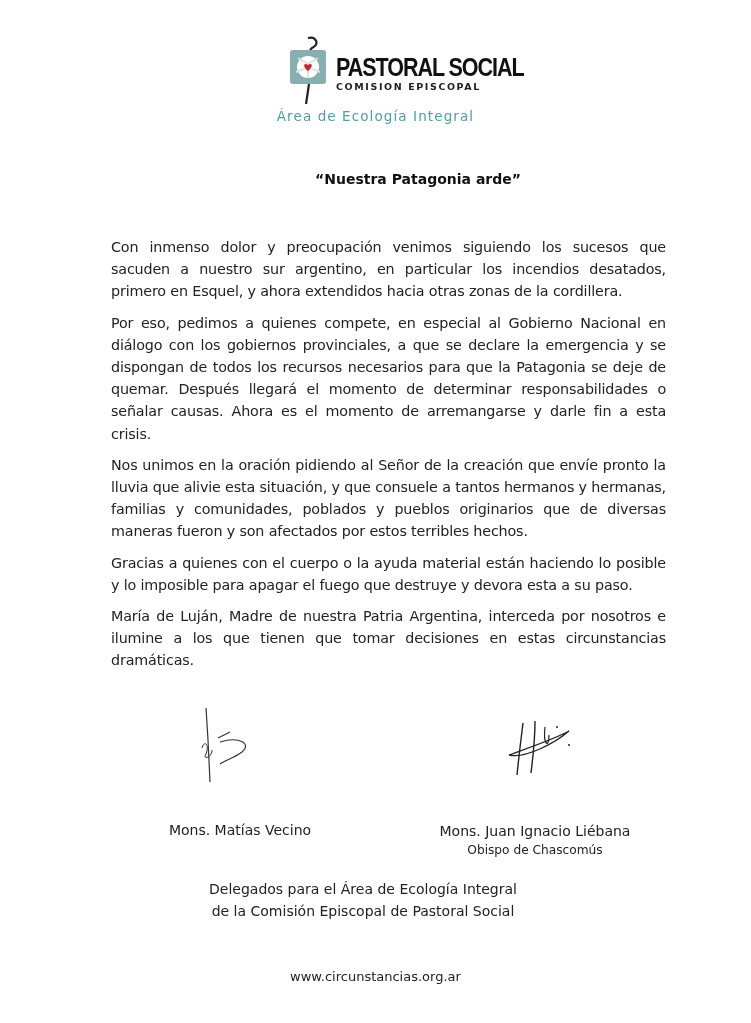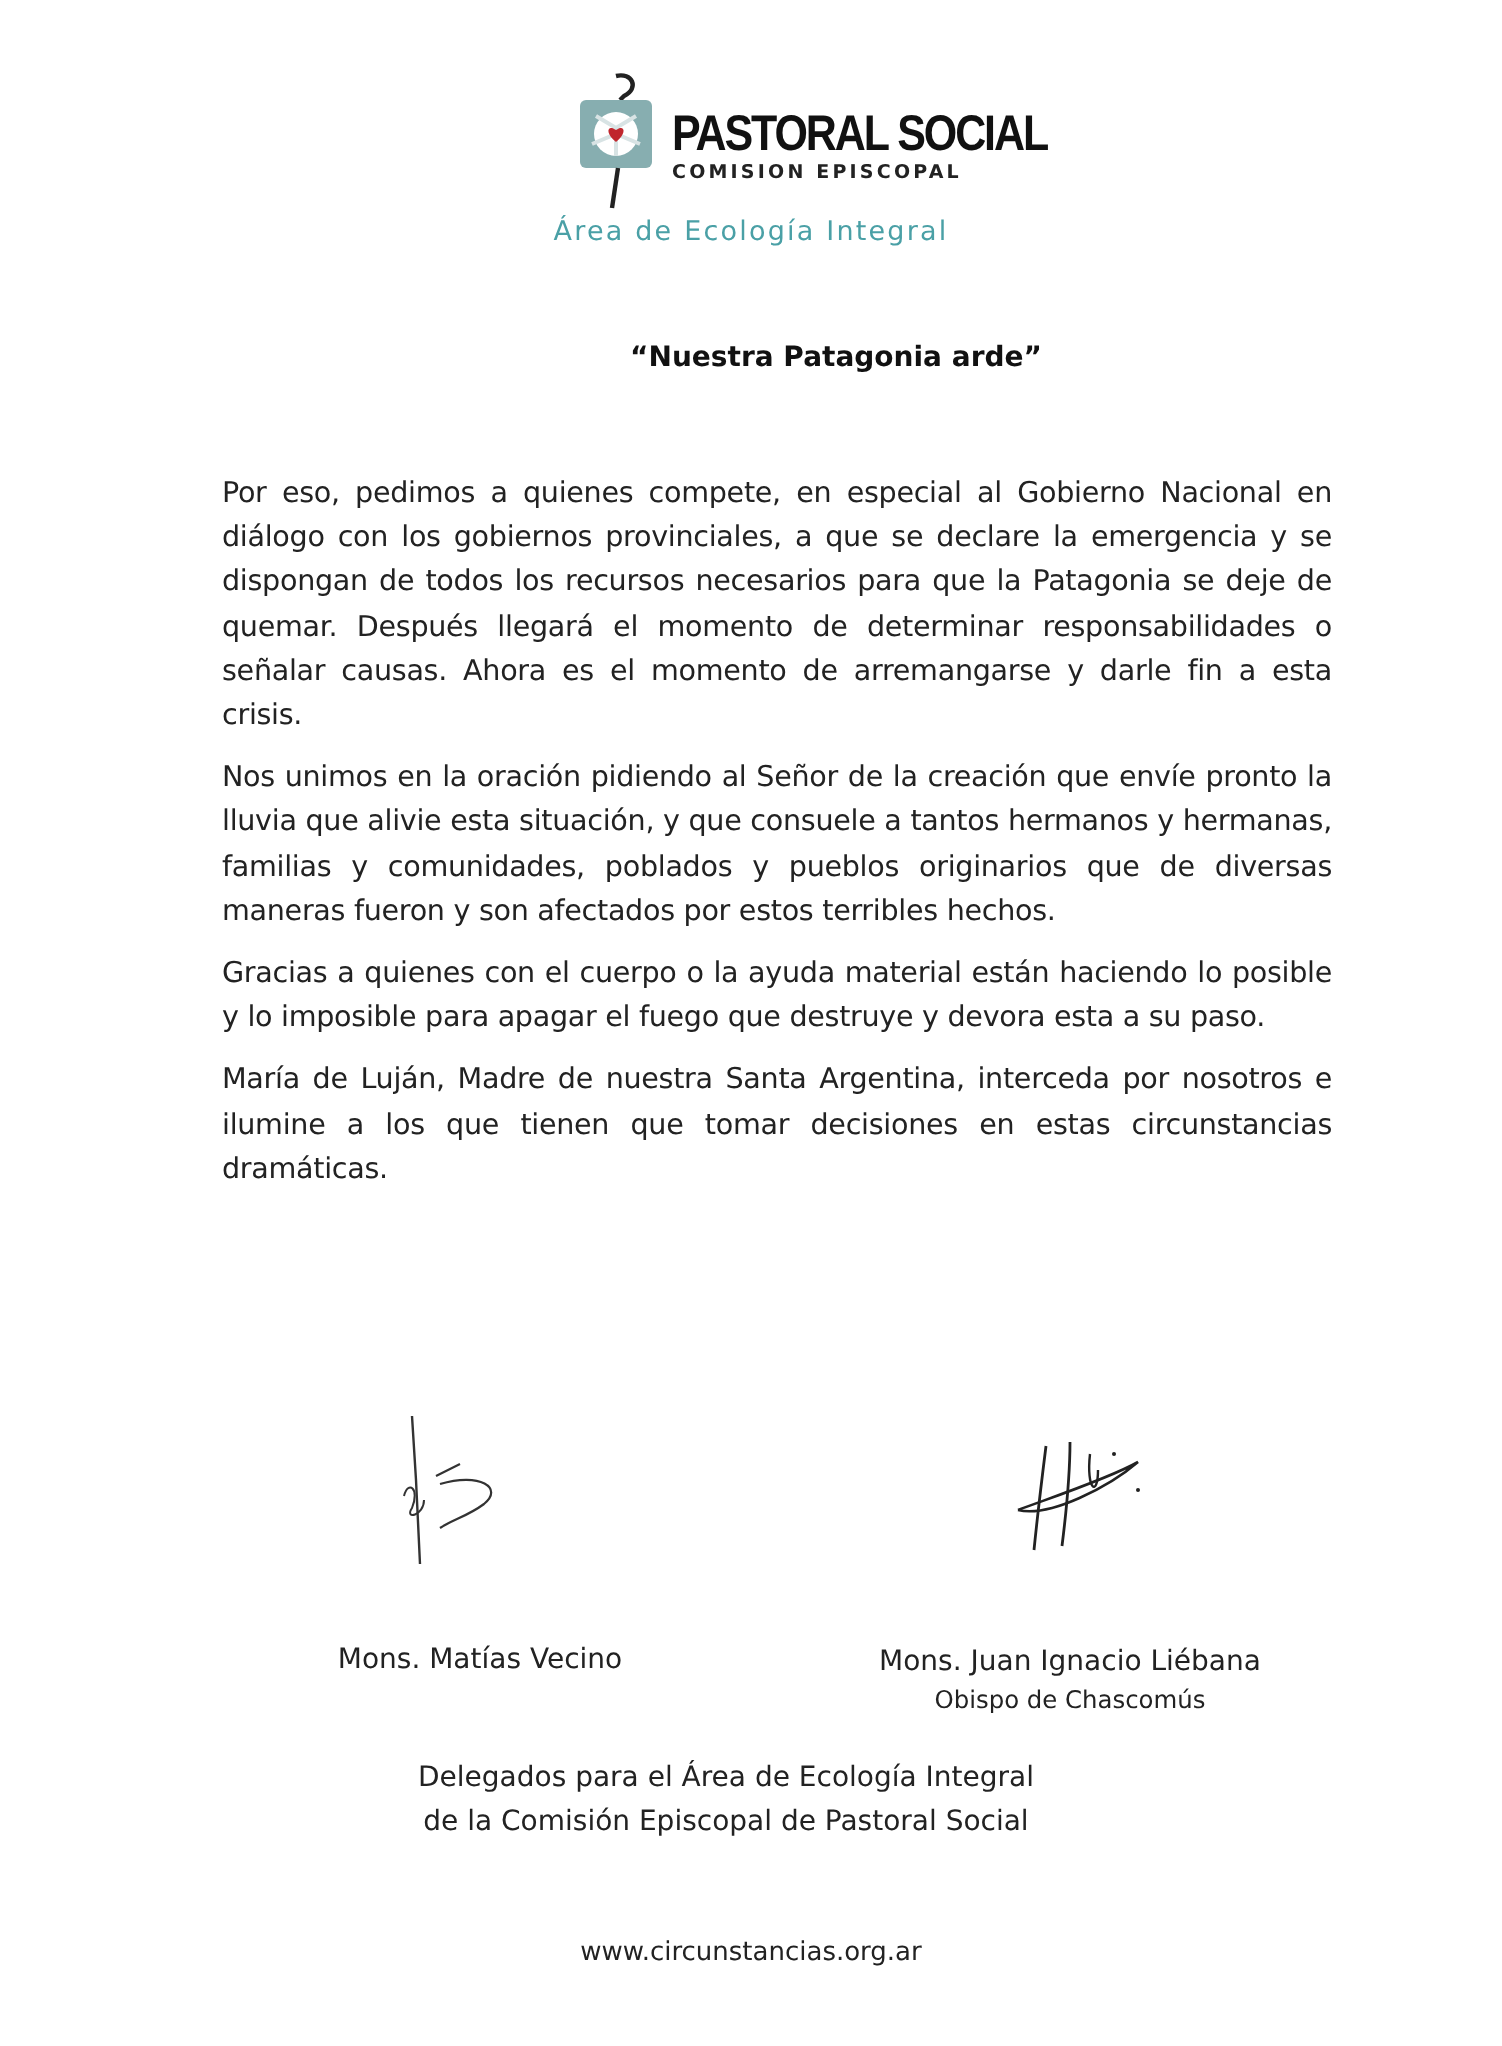--- a/index.html
+++ b/index.html
@@ -44,24 +44,25 @@
     <line x1="21" y1="48" x2="18" y2="68" stroke="#222" stroke-width="2.2"></line>
   </svg>
   <div class="logo-title">PASTORAL SOCIAL</div>
   <div class="logo-sub">COMISION EPISCOPAL</div>
 </div>
 <div class="area">Área de Ecología Integral</div>
 
 <div class="doc-title">“Nuestra Patagonia arde”</div>
 
 <div class="body-text">
+  <p>Con inmenso dolor y preocupación venimos siguiendo los sucesos que sacuden a nuestro sur argentino, en particular los incendios desatados, primero en Esquel, y ahora extendidos hacia otras zonas de la cordillera.</p>
   <p>Por eso, pedimos a quienes compete, en especial al Gobierno Nacional en diálogo con los gobiernos provinciales, a que se declare la emergencia y se dispongan de todos los recursos necesarios para que la Patagonia se deje de quemar. Después llegará el momento de determinar responsabilidades o señalar causas. Ahora es el momento de arremangarse y darle fin a esta crisis.</p>
   <p>Nos unimos en la oración pidiendo al Señor de la creación que envíe pronto la lluvia que alivie esta situación, y que consuele a tantos hermanos y hermanas, familias y comunidades, poblados y pueblos originarios que de diversas maneras fueron y son afectados por estos terribles hechos.</p>
   <p>Gracias a quienes con el cuerpo o la ayuda material están haciendo lo posible y lo imposible para apagar el fuego que destruye y devora esta a su paso.</p>
-  <p>María de Luján, Madre de nuestra Santa Argentina, interceda por nosotros e ilumine a los que tienen que tomar decisiones en estas circunstancias dramáticas.</p>
+  <p>María de Luján, Madre de nuestra Patria Argentina, interceda por nosotros e ilumine a los que tienen que tomar decisiones en estas circunstancias dramáticas.</p>
 </div>
 
 <svg class="signature1" viewBox="0 0 70 90">
   <path d="M16 8 L 18 40 L 20 82" fill="none" stroke="#333" stroke-width="1.2"></path>
   <path d="M12 48 C 14 40, 20 44, 16 54 C 12 60, 22 58, 22 50" fill="none" stroke="#333" stroke-width="1"></path>
   <path d="M28 38 L 40 32 M 30 42 C 50 36, 62 44, 52 52 C 44 58, 36 60, 30 64" fill="none" stroke="#333" stroke-width="1.1"></path>
 </svg>
 <svg class="signature2" viewBox="0 0 80 70">
   <path d="M18 8 C 16 24, 14 40, 12 60" fill="none" stroke="#222" stroke-width="1.4"></path>
   <path d="M30 6 C 30 24, 28 42, 26 58" fill="none" stroke="#222" stroke-width="1.4"></path>

